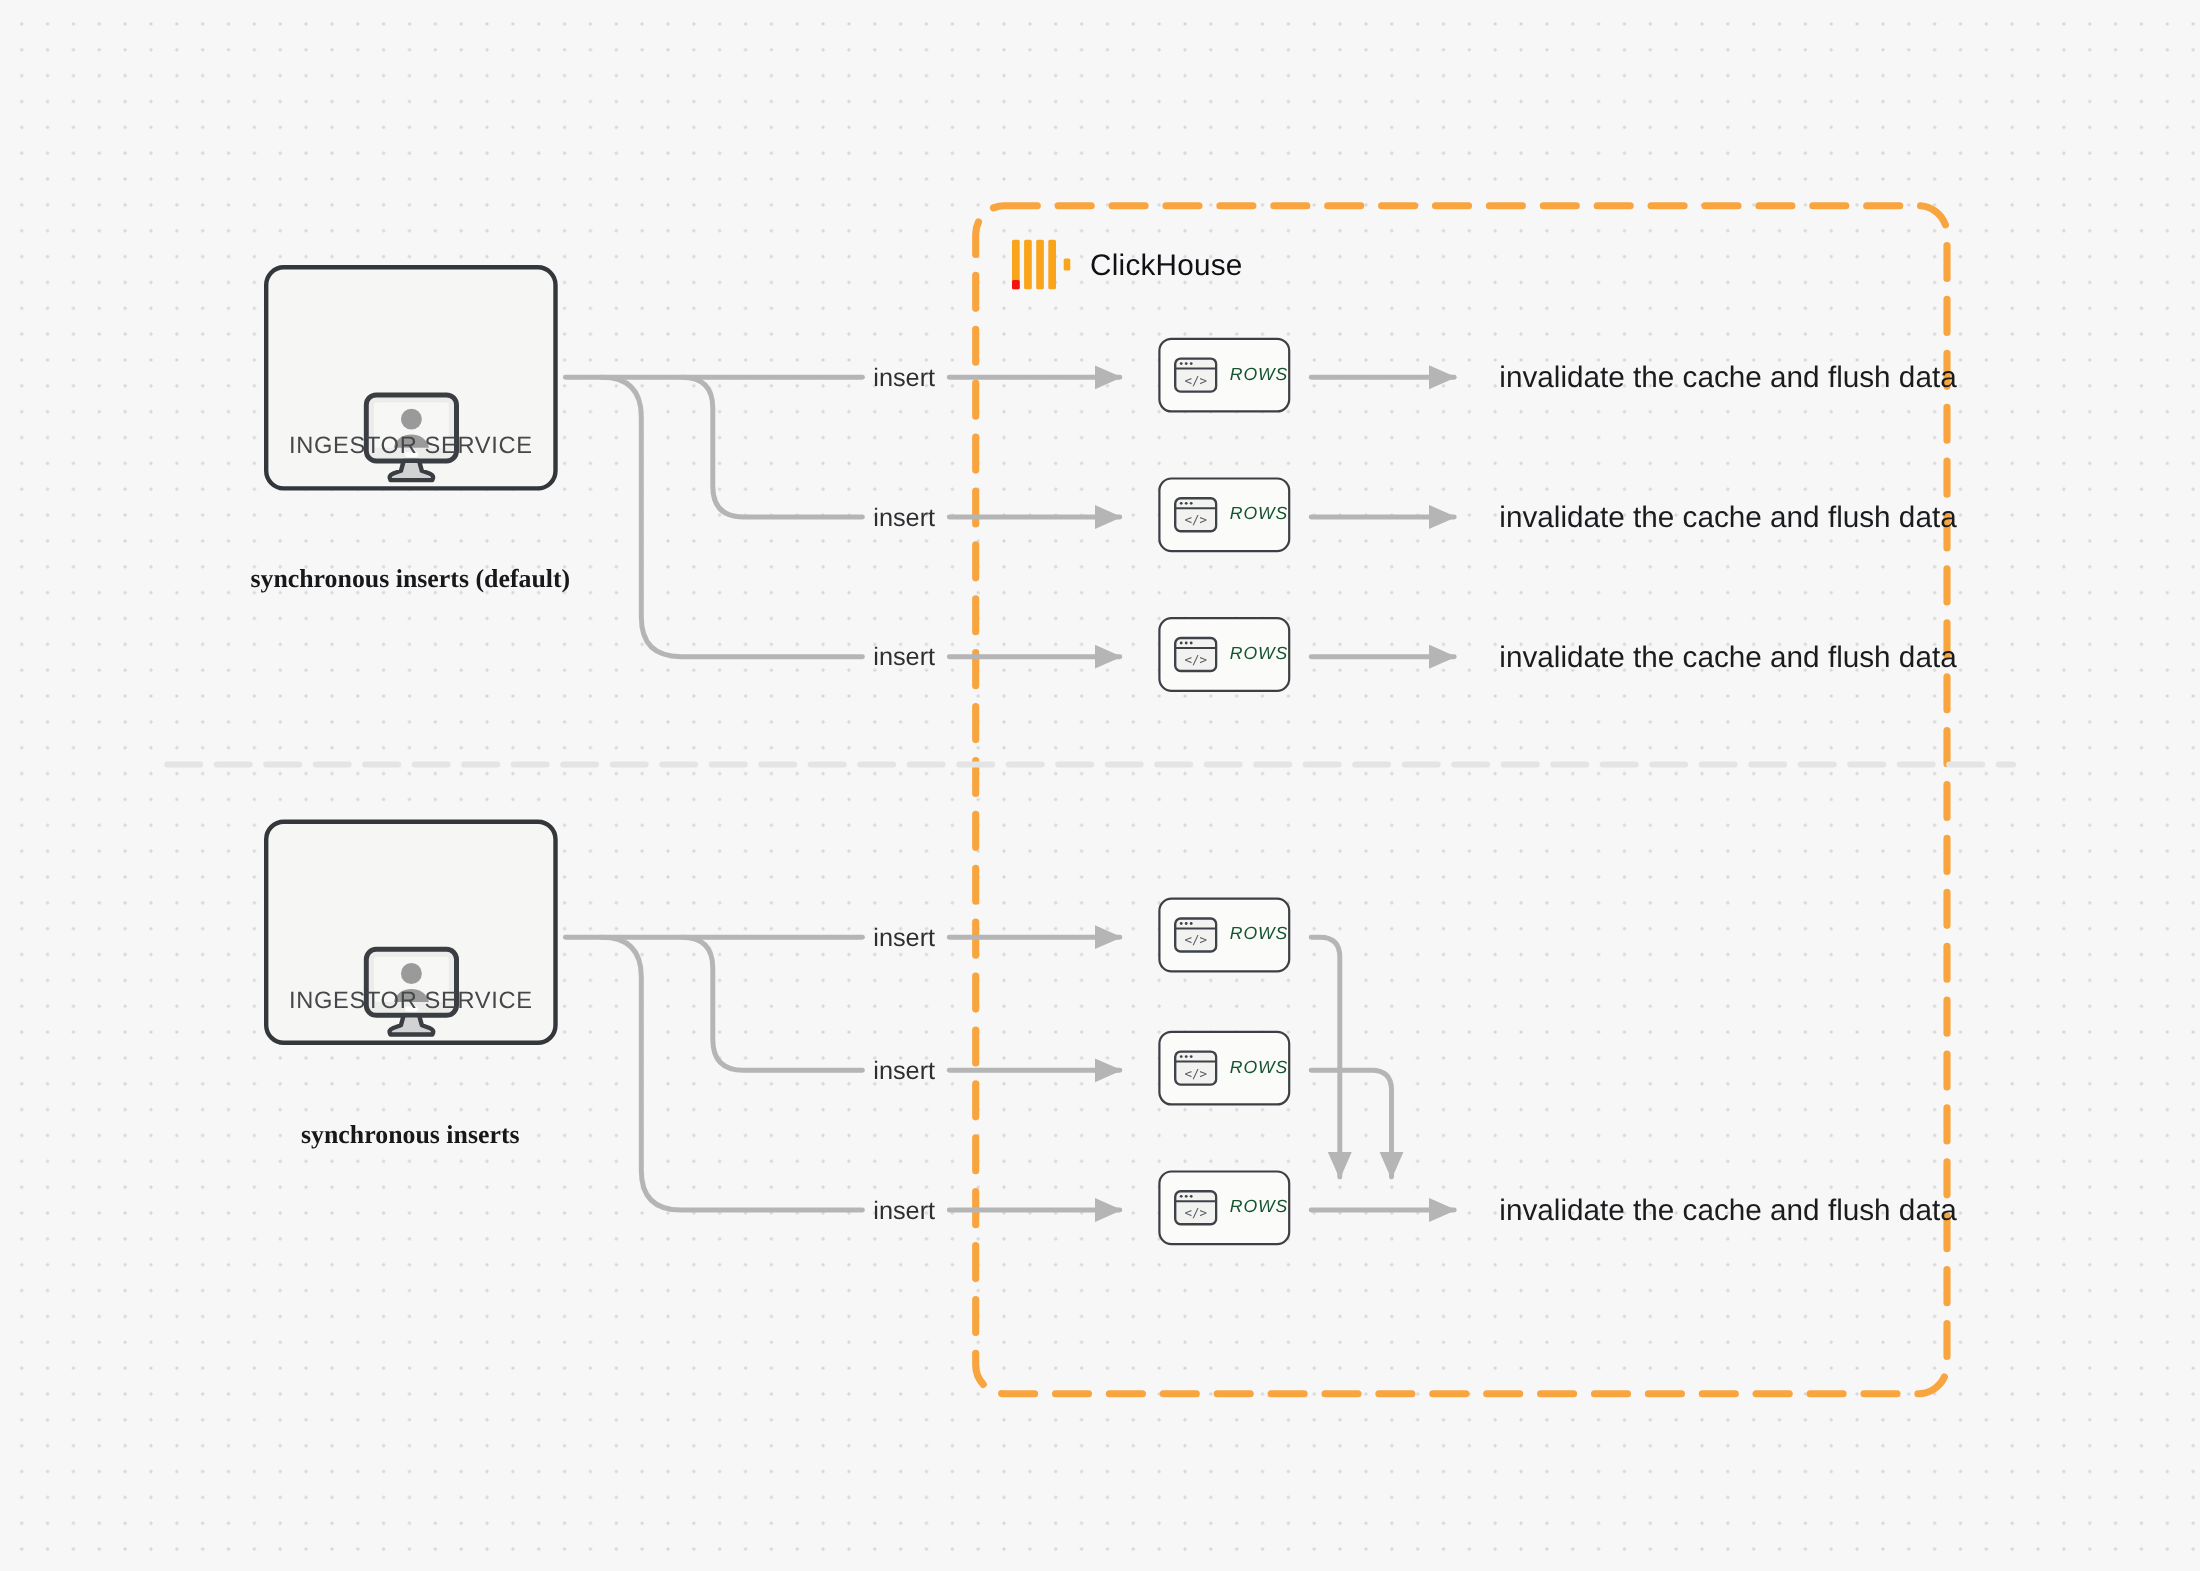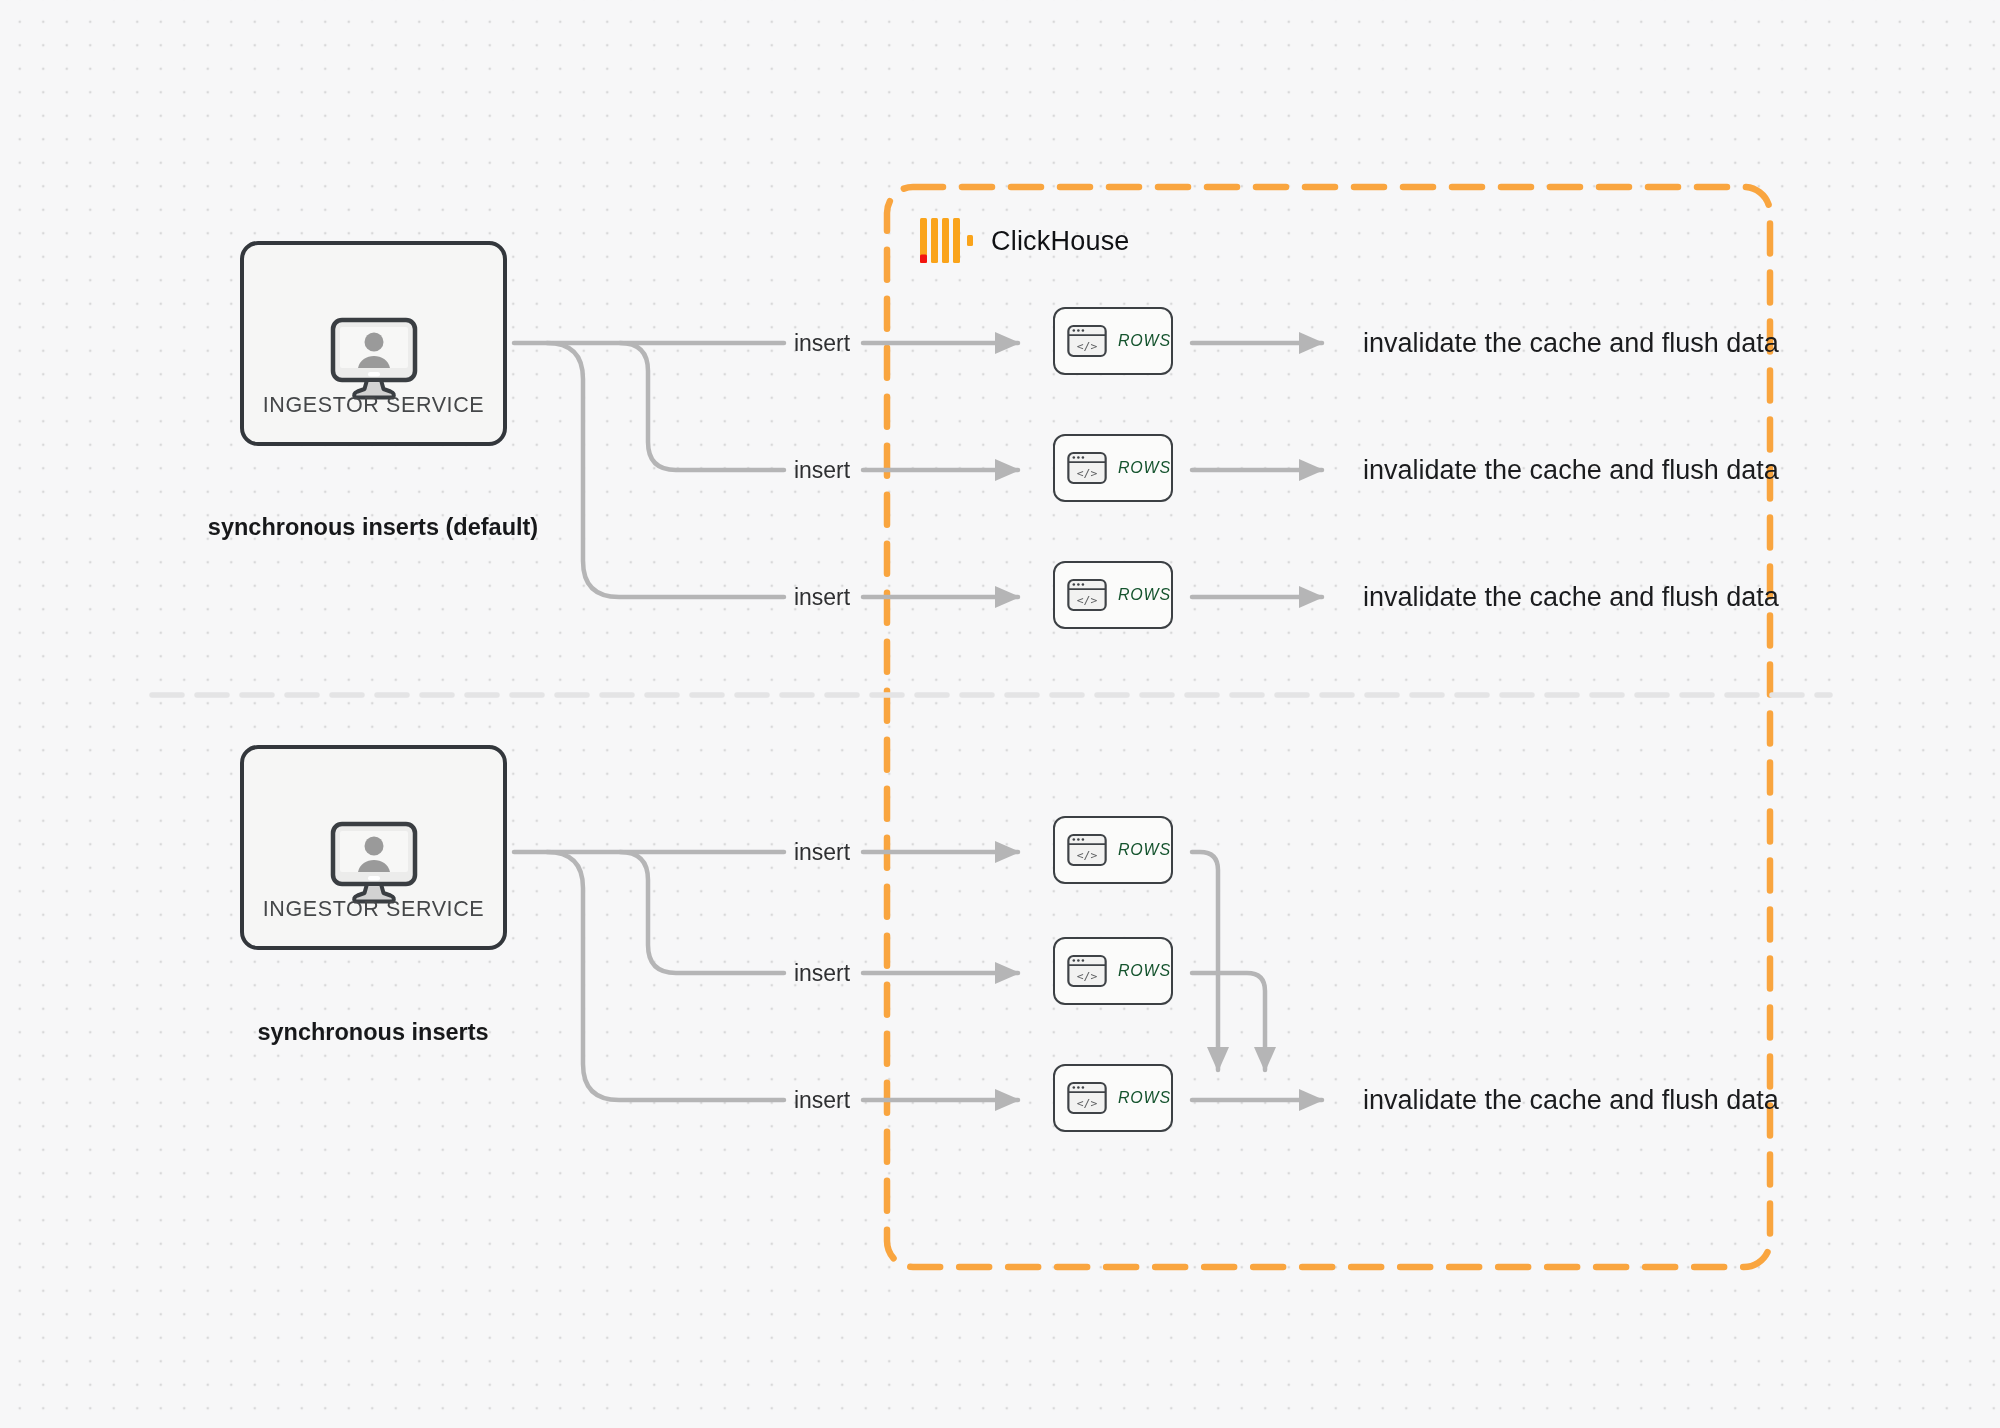--- a/index.html
+++ b/index.html
@@ -19,21 +19,21 @@
   svg.layer{position:absolute;left:0;top:0;}
 
   
   .svc-box{
     position:absolute;
     width:267px;height:205px;
     background:#f6f6f5;
     border:4px solid #33373c;
     border-radius:18px;
     box-sizing:border-box;
-    display:flex;flex-direction:column;align-items:center;justify-content:center;
+    display:flex;flex-direction:column;align-items:center;justify-content:flex-end;
   }
   .svc-box .monitor{margin-top:32px;}
   .svc-label{
     position:absolute;bottom:24px;left:0;right:0;
     text-align:center;
     font-size:21.5px;color:#454749;letter-spacing:.6px;
   }
 
   
   .rows-card{
@@ -70,20 +70,21 @@
   .result-label{
     position:absolute;
     font-size:27px;color:#1b1c1e;line-height:28px;
     white-space:nowrap;
   }
   .section-label{
     position:absolute;
     transform:translateX(-50%);
     font-size:23.5px;font-weight:bold;color:#17181a;
     white-space:nowrap;
+    font-family:Liberation Serif, serif;
   }
   .ch-header{
     position:absolute;left:918px;top:216px;
     display:flex;align-items:center;gap:17px;text-align:center;
   }
   .ch-name{
     font-size:27px;font-weight:500;color:#101114;letter-spacing:.2px;
   }
 </style>
 </head>

